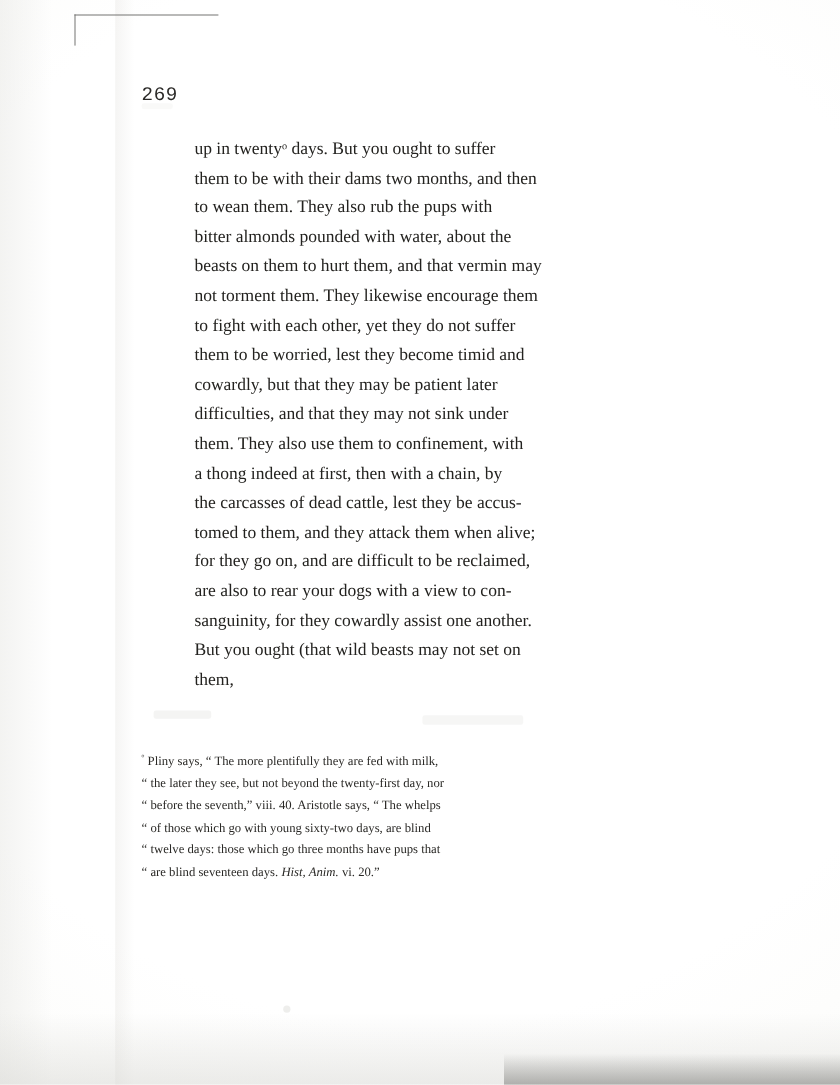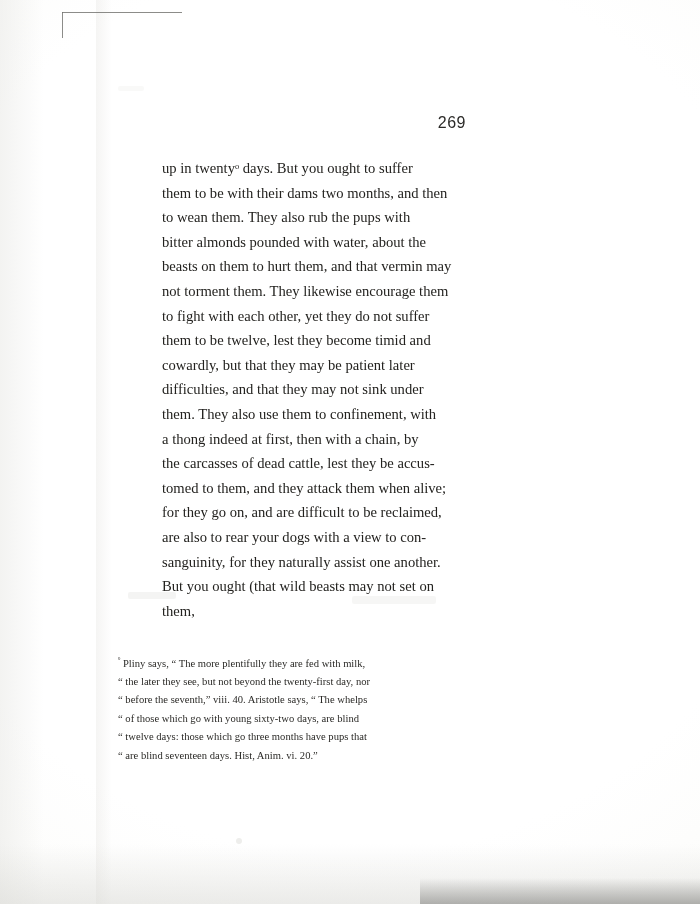--- a/index.html
+++ b/index.html
@@ -67,27 +67,26 @@
 
   
   #text-column {
     position: absolute;
     left: 118px;
     top: 70px;
     width: 348px;
   }
 
   #page-number {
-    text-align: right;
+    text-align: left;
     font-size: 16px;
     letter-spacing: .5px;
     color: #2b2a28;
     margin-bottom: 24px;
-    font-family: Liberation Sans, sans-serif;
-    margin-top: 44px;
+    font-family: Liberation Mono, monospace;
   }
 
   #body-text {
     font-size: 14.6px;
     line-height: 24.6px;
     color: #23221f;
     text-align: justify;
     text-justify: inter-word;
   }
   #body-text p {
@@ -104,34 +103,34 @@
 
   
   #footnote {
     position: absolute;
     left: 118px;
     top: 622px;
     width: 356px;
     font-size: 10.6px;
     line-height: 18.4px;
     color: #2a2926;
-    margin-top: 29px;
   }
   .fn-line {
     display: block;
     white-space: nowrap;
   }
   .fn-line.last {
     display: block;
   }
   .fn-marker {
     vertical-align: super;
     font-size: 8px;
   }
   .fn-italic {
+    font-style: italic;
     text-align: center;
   }
 
   
   .smudge {
     position: absolute;
     background: #cfcdc8;
     opacity: .30;
     border-radius: 2px;
   }
@@ -170,30 +169,30 @@
 
     <div id="body-text">
       <p>
         <span class="body-line">up in twentyᵒ days.    But you ought to suffer</span>
         <span class="body-line">them to be with their dams two months, and then</span>
         <span class="body-line">to wean them.    They also rub the pups with</span>
         <span class="body-line">bitter almonds pounded with water, about the</span>
         <span class="body-line">beasts on them to hurt them, and that vermin may</span>
         <span class="body-line">not torment them.   They likewise encourage them</span>
         <span class="body-line">to fight with each other, yet they do not suffer</span>
-        <span class="body-line">them to be twelve, lest they become timid and</span>
+        <span class="body-line">them to be worried, lest they become timid and</span>
         <span class="body-line">cowardly, but that they may be patient later</span>
         <span class="body-line">difficulties, and that they may not sink under</span>
         <span class="body-line">them.    They also use them to confinement, with</span>
         <span class="body-line">a thong indeed at first, then with a chain, by</span>
         <span class="body-line">the carcasses of dead cattle, lest they be accus-</span>
         <span class="body-line">tomed to them, and they attack them when alive;</span>
         <span class="body-line">for they go on, and are difficult to be reclaimed,</span>
         <span class="body-line">are also to rear your dogs with a view to con-</span>
-        <span class="body-line">sanguinity, for they naturally assist one another.</span>
+        <span class="body-line">sanguinity, for they cowardly assist one another.</span>
         <span class="body-line">But you ought (that wild beasts may not set on</span>
         <span class="body-line last">them,</span>
       </p>
     </div>
   </div>
 
   <div id="footnote">
     <span class="fn-line"><span class="fn-marker">ᵒ</span> <span>Pliny says, “ The more plentifully they are fed with milk,</span></span>
     <span class="fn-line">“ the later they see, but not beyond the twenty-first day, nor</span>
     <span class="fn-line">“ before the seventh,” viii. 40.   Aristotle says, “ The whelps</span>

